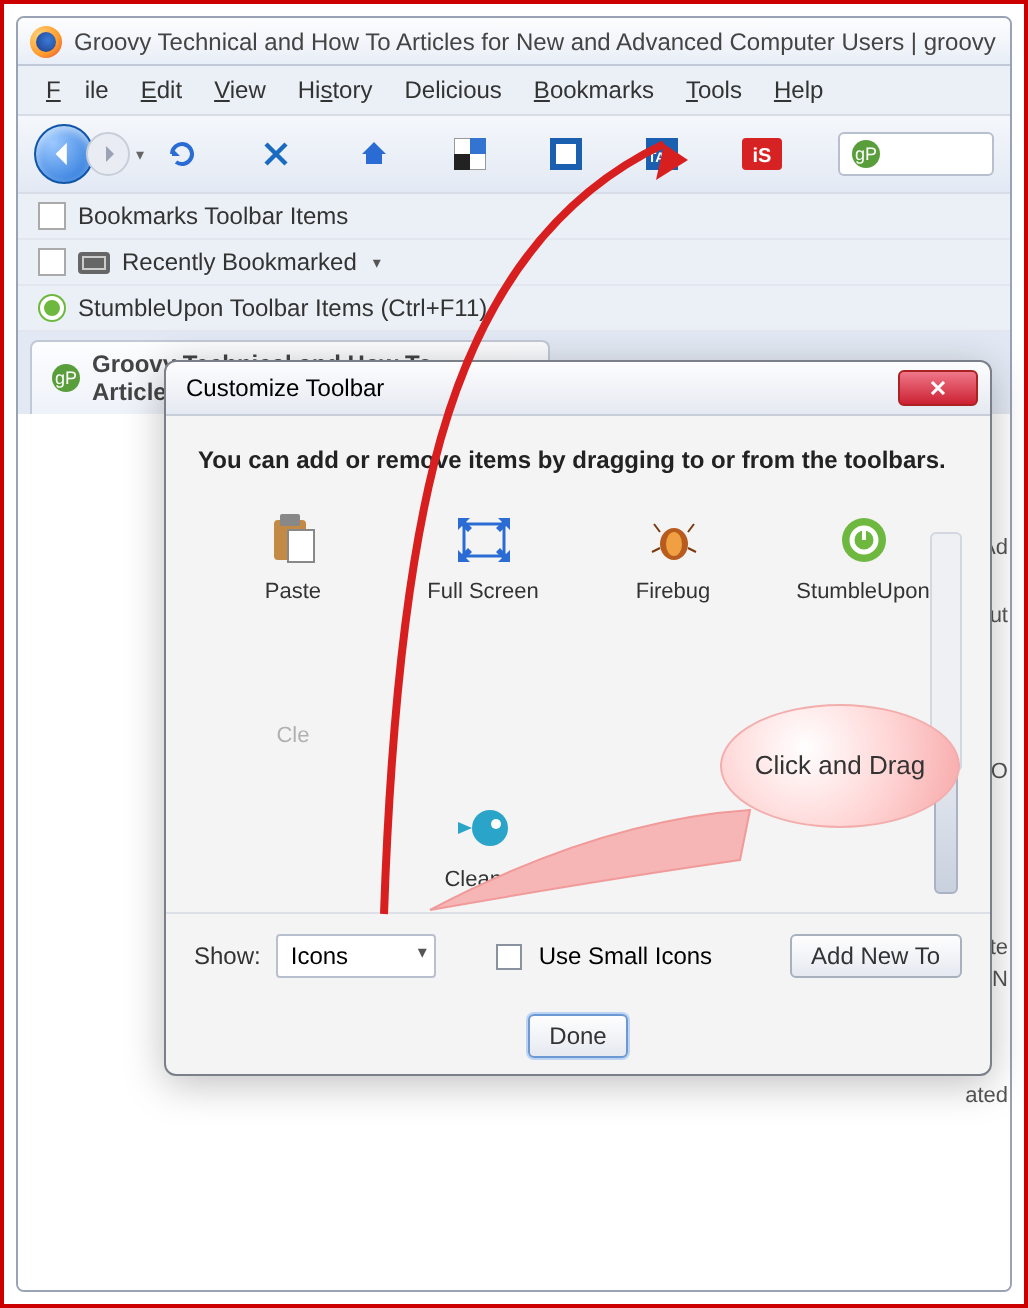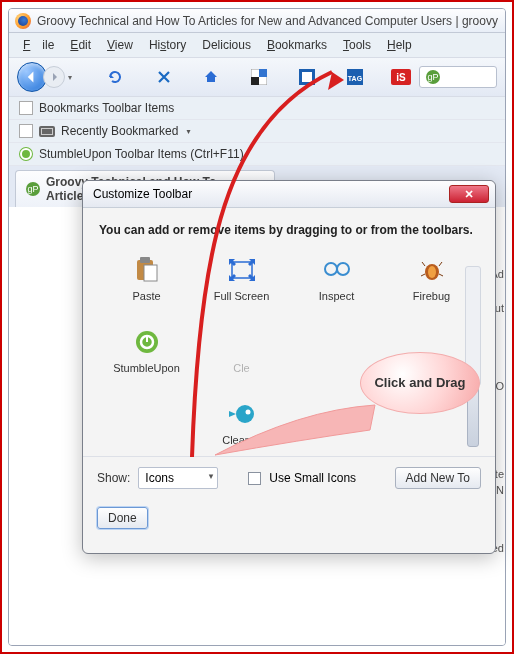--- a/index.html
+++ b/index.html
@@ -12,21 +12,21 @@
 .menubar{display:flex;gap:4px;padding:3px 8px;font-size:12px;color:#333;border-bottom:1px solid #d7dce6}
 .menubar span{padding:2px 6px;border-radius:2px}
 .menubar u{text-decoration:underline}
 .toolbar{display:flex;align-items:center;gap:8px;padding:4px 8px;background:linear-gradient(#f4f7fb,#e3e9f4);border-bottom:1px solid #d7dce6}
 .navbtns{display:flex;align-items:center}
 .back-btn{width:30px;height:30px;border-radius:50%;background:radial-gradient(circle at 30% 30%,#9cc8ff,#1d6fd6);border:1px solid #1256a8;display:flex;align-items:center;justify-content:center;box-shadow:inset 0 2px 4px rgba(255,255,255,.6)}
 .back-btn svg{fill:#fff}
 .fwd-btn{width:22px;height:22px;border-radius:50%;background:#e9edf3;border:1px solid #c7ced8;margin-left:-4px;display:flex;align-items:center;justify-content:center}
 .fwd-btn svg{fill:#9aa3b5}
 .nav-drop{width:10px;height:28px;display:flex;align-items:center;justify-content:center;color:#666;font-size:8px}
-.tb-icon{width:40px;height:18px;display:flex;align-items:center;justify-content:flex-end;flex:none}
+.tb-icon{width:40px;height:18px;display:flex;align-items:center;justify-content:flex-start;flex:none}
 .urlbar{flex:1;display:flex;align-items:center;background:#fff;border:1px solid #b8c0cf;border-radius:3px;height:22px;padding:0 6px;gap:4px;font-size:12px}
 .urlbar-icon{width:14px;height:14px;border-radius:50%;background:#5a9e3c;color:#fff;font-size:9px;display:flex;align-items:center;justify-content:center;font-weight:normal}
 .linkbar{padding:4px 10px;font-size:12px;color:#333;display:flex;align-items:center;gap:6px;border-bottom:1px solid #e3e6ee}
 .linkbar .sq{width:14px;height:14px;background:#fff;border:1px solid #aaa}
 .su-icon{width:14px;height:14px;border-radius:50%;background:#6fb83f;display:flex;align-items:center;justify-content:center}
 .su-icon:after{content:"";width:8px;height:8px;border:2px solid #fff;border-radius:50%}
 .rb-icon{width:16px;height:11px;background:#666;border-radius:2px;position:relative}
 .rb-icon:before{content:"";position:absolute;left:2px;right:2px;top:2px;bottom:2px;border:1px solid #ccc}
 .rb-drop{font-size:8px;color:#555;margin-left:2px}
 .tabstrip{display:flex;padding:4px 6px 0;background:#e3e9f4}
@@ -44,24 +44,24 @@
 .grid-item .ic{width:28px;height:28px;display:flex;align-items:center;justify-content:center}
 .scroll-track{position:absolute;right:14px;top:58px;bottom:70px;width:16px;background:#eef0f4;border:1px solid #d2d7e0;border-radius:3px}
 .scroll-thumb{position:absolute;left:1px;right:1px;top:110px;height:70px;background:linear-gradient(#e6eaf1,#c9d1de);border:1px solid #aab3c3;border-radius:3px}
 .dlg-foot{display:flex;align-items:center;gap:8px;padding:10px 14px;border-top:1px solid #dde0e7}
 .dlg-foot .lbl{color:#333}
 .select{background:#fff;border:1px solid #b8c0cf;border-radius:2px;padding:3px 18px 3px 6px;position:relative;min-width:80px}
 .select:after{content:"▾";position:absolute;right:4px;top:3px;font-size:9px;color:#555}
 .cb{width:13px;height:13px;border:1px solid #8a929f;background:#fff}
 .btn{background:linear-gradient(#fefefe,#e5e9f0);border:1px solid #a9b1bf;border-radius:3px;padding:3px 10px;font-size:12px;color:#333}
 .btn.primary{border-color:#6c98d4;box-shadow:0 0 0 1px #bcd4f3}
-.done-row{display:flex;justify-content:flex-start;padding:8px 14px 24px}
+.done-row{display:flex;justify-content:center;padding:8px 14px 8px}
 
 .callout{position:absolute;left:338px;top:350px;width:140px;height:80px}
-.callout-bubble{position:absolute;right:0;top:0;width:120px;height:62px;border-radius:50%/50%;background:radial-gradient(circle at 35% 35%,#fff,#ffd6d6 50%,#f7a6a6);border:1px solid #f3adad;display:flex;align-items:center;justify-content:center;font-weight:bold;font-size:13px;color:#333;text-align:center;line-height:1.1}
+.callout-bubble{position:absolute;right:0;top:0;width:120px;height:62px;border-radius:50%/50%;background:radial-gradient(circle at 35% 35%,#fff,#ffd6d6 50%,#f7a6a6);border:1px solid #f3adad;display:flex;align-items:center;justify-content:center;font-weight:normal;font-size:13px;color:#333;text-align:center;line-height:1.1}
 .callout-tail{position:absolute;left:-130px;top:48px;width:170px;height:60px}
 
 .red-arrow{position:absolute;left:175px;top:60px;width:190px;height:400px;pointer-events:none}
 
 .sidetext{position:absolute;right:8px;font-size:11px;color:#555}
 </style>
 </head>
 <body>
 
 <div class="window">
@@ -198,30 +198,20 @@
         <div class="ic">
             <svg width="26" height="22" viewBox="0 0 26 22">
               <rect x="3" y="3" width="20" height="16" fill="none" stroke="#2b6cd4" stroke-width="1.5"></rect>
               <path fill="#2b6cd4" d="M0 0h6l-2 2 3 3-2 2-3-3-2 2zM26 0h-6l2 2-3 3 2 2 3-3 2 2zM0 22h6l-2-2 3-3-2-2-3 3-2-2zM26 22h-6l2-2-3-3 2-2 3 3 2-2z"></path>
             </svg>
           </div>
         <span>Full Screen</span>
       </div>
       <div class="grid-item">
         <div class="ic">
-            <svg width="28" height="18" viewBox="0 0 28 18">
-              <circle cx="8" cy="8" r="6" fill="none" stroke="#3a8dd0" stroke-width="2"></circle>
-              <circle cx="20" cy="8" r="6" fill="none" stroke="#3a8dd0" stroke-width="2"></circle>
-              <path stroke="#3a8dd0" stroke-width="2" d="M13 7h2"></path>
-            </svg>
-          </div>
-        <span>Inspect</span>
-      </div>
-      <div class="grid-item">
-        <div class="ic">
             <svg width="24" height="24" viewBox="0 0 24 24">
               <ellipse cx="12" cy="14" rx="7" ry="8" fill="#b85c1e"></ellipse>
               <ellipse cx="12" cy="14" rx="4" ry="6" fill="#f0a042"></ellipse>
               <path stroke="#7a3a0f" d="M5 8l-3-4M19 8l3-4M5 16l-4 2M19 16l4 2"></path>
             </svg>
           </div>
         <span>Firebug</span>
       </div>
       <div class="grid-item">
         <div class="ic">

